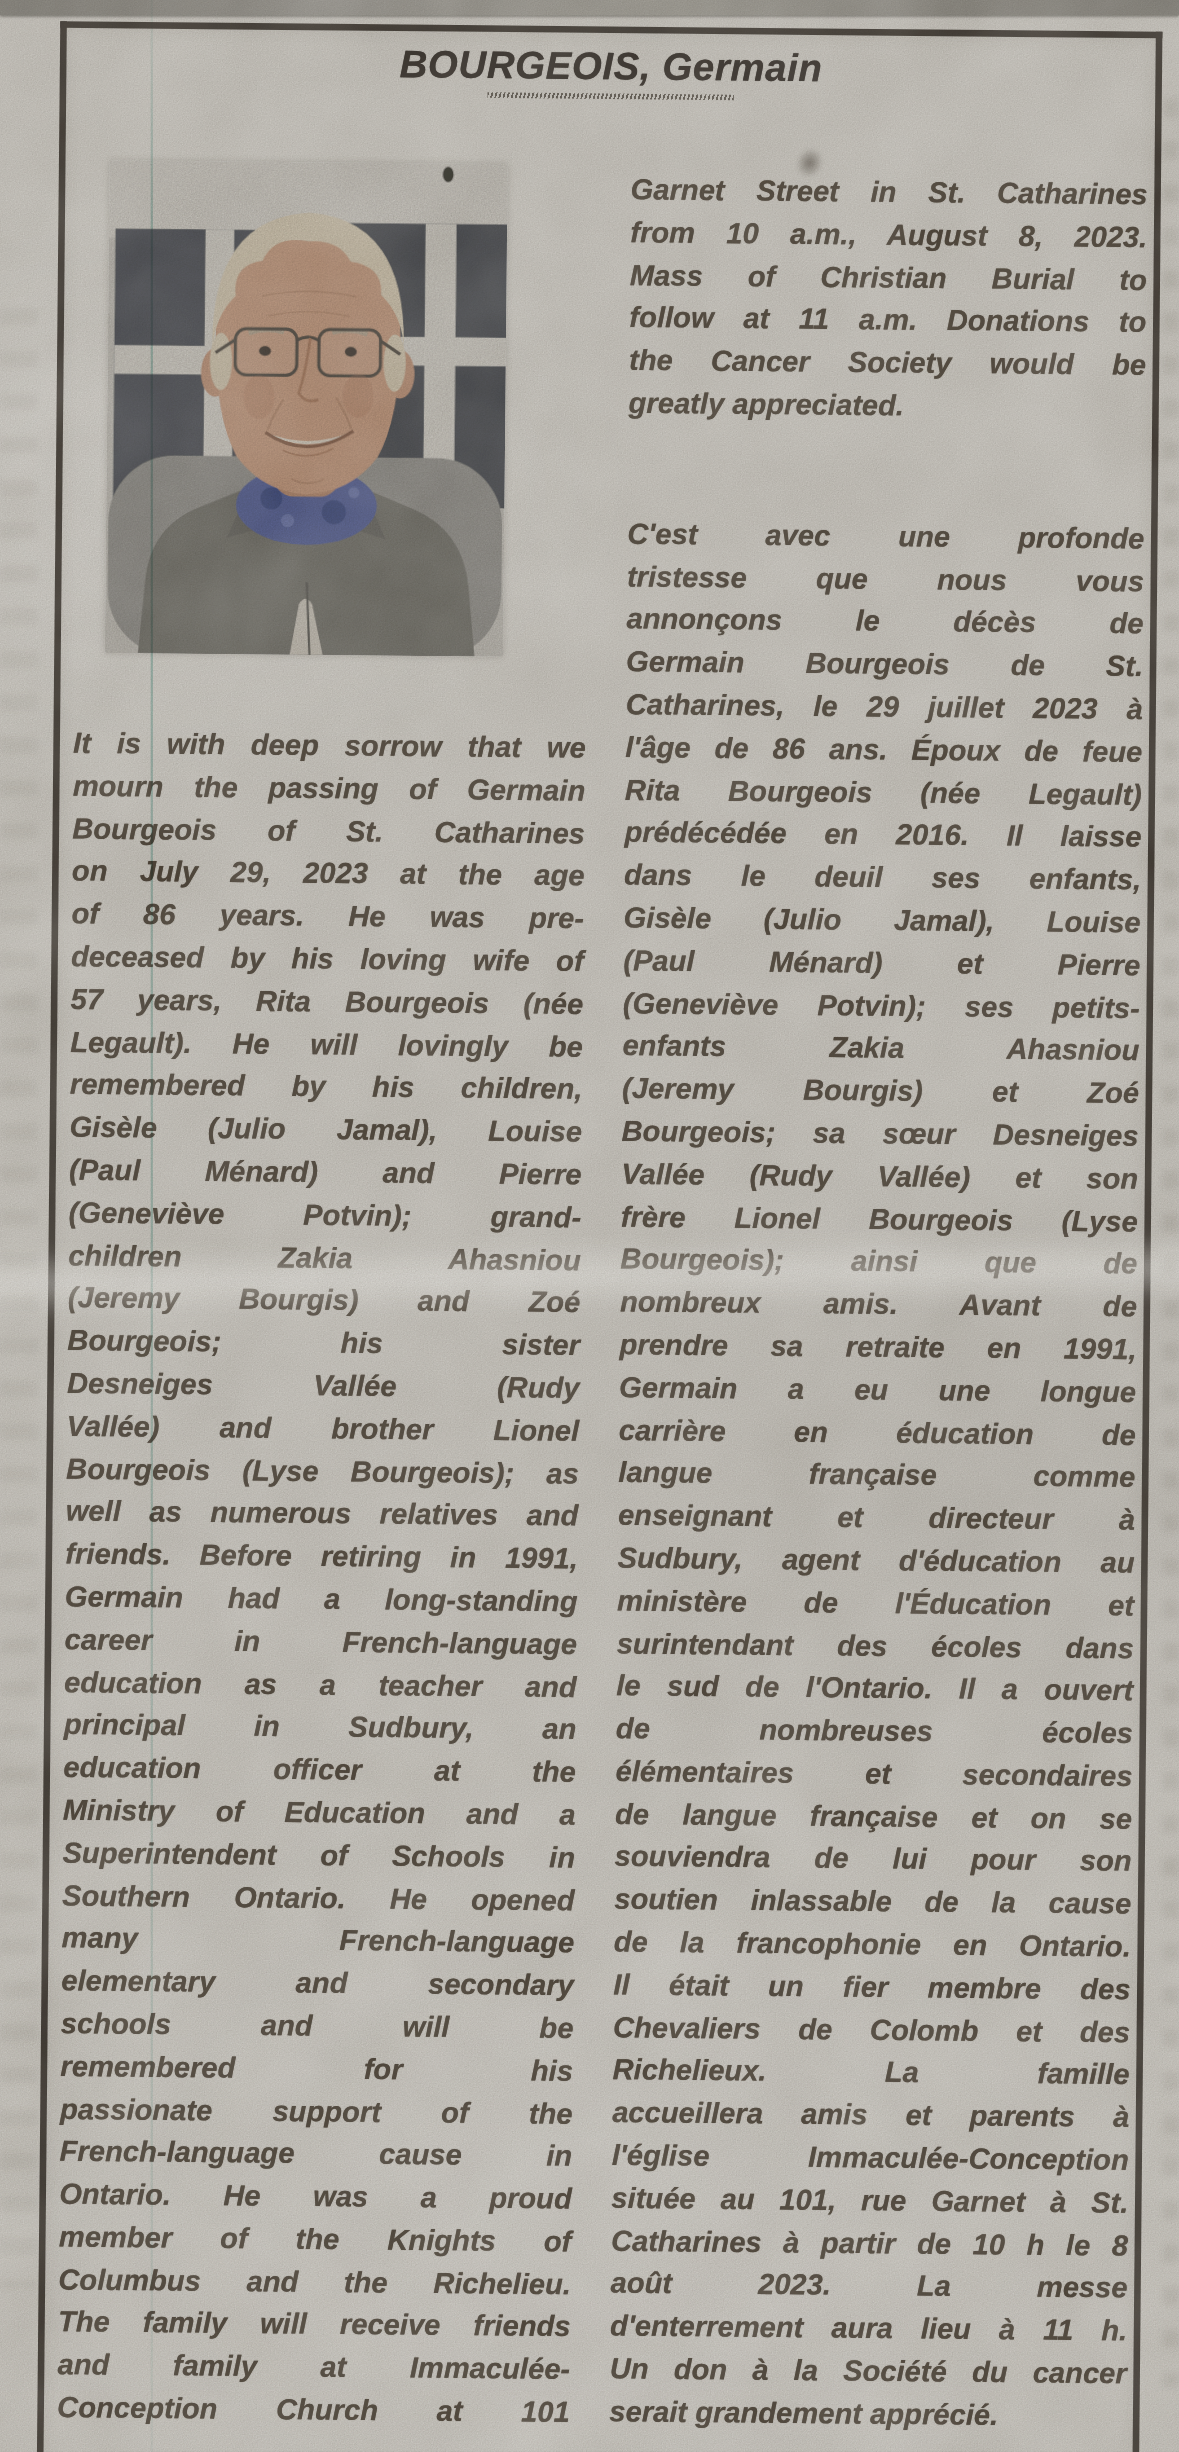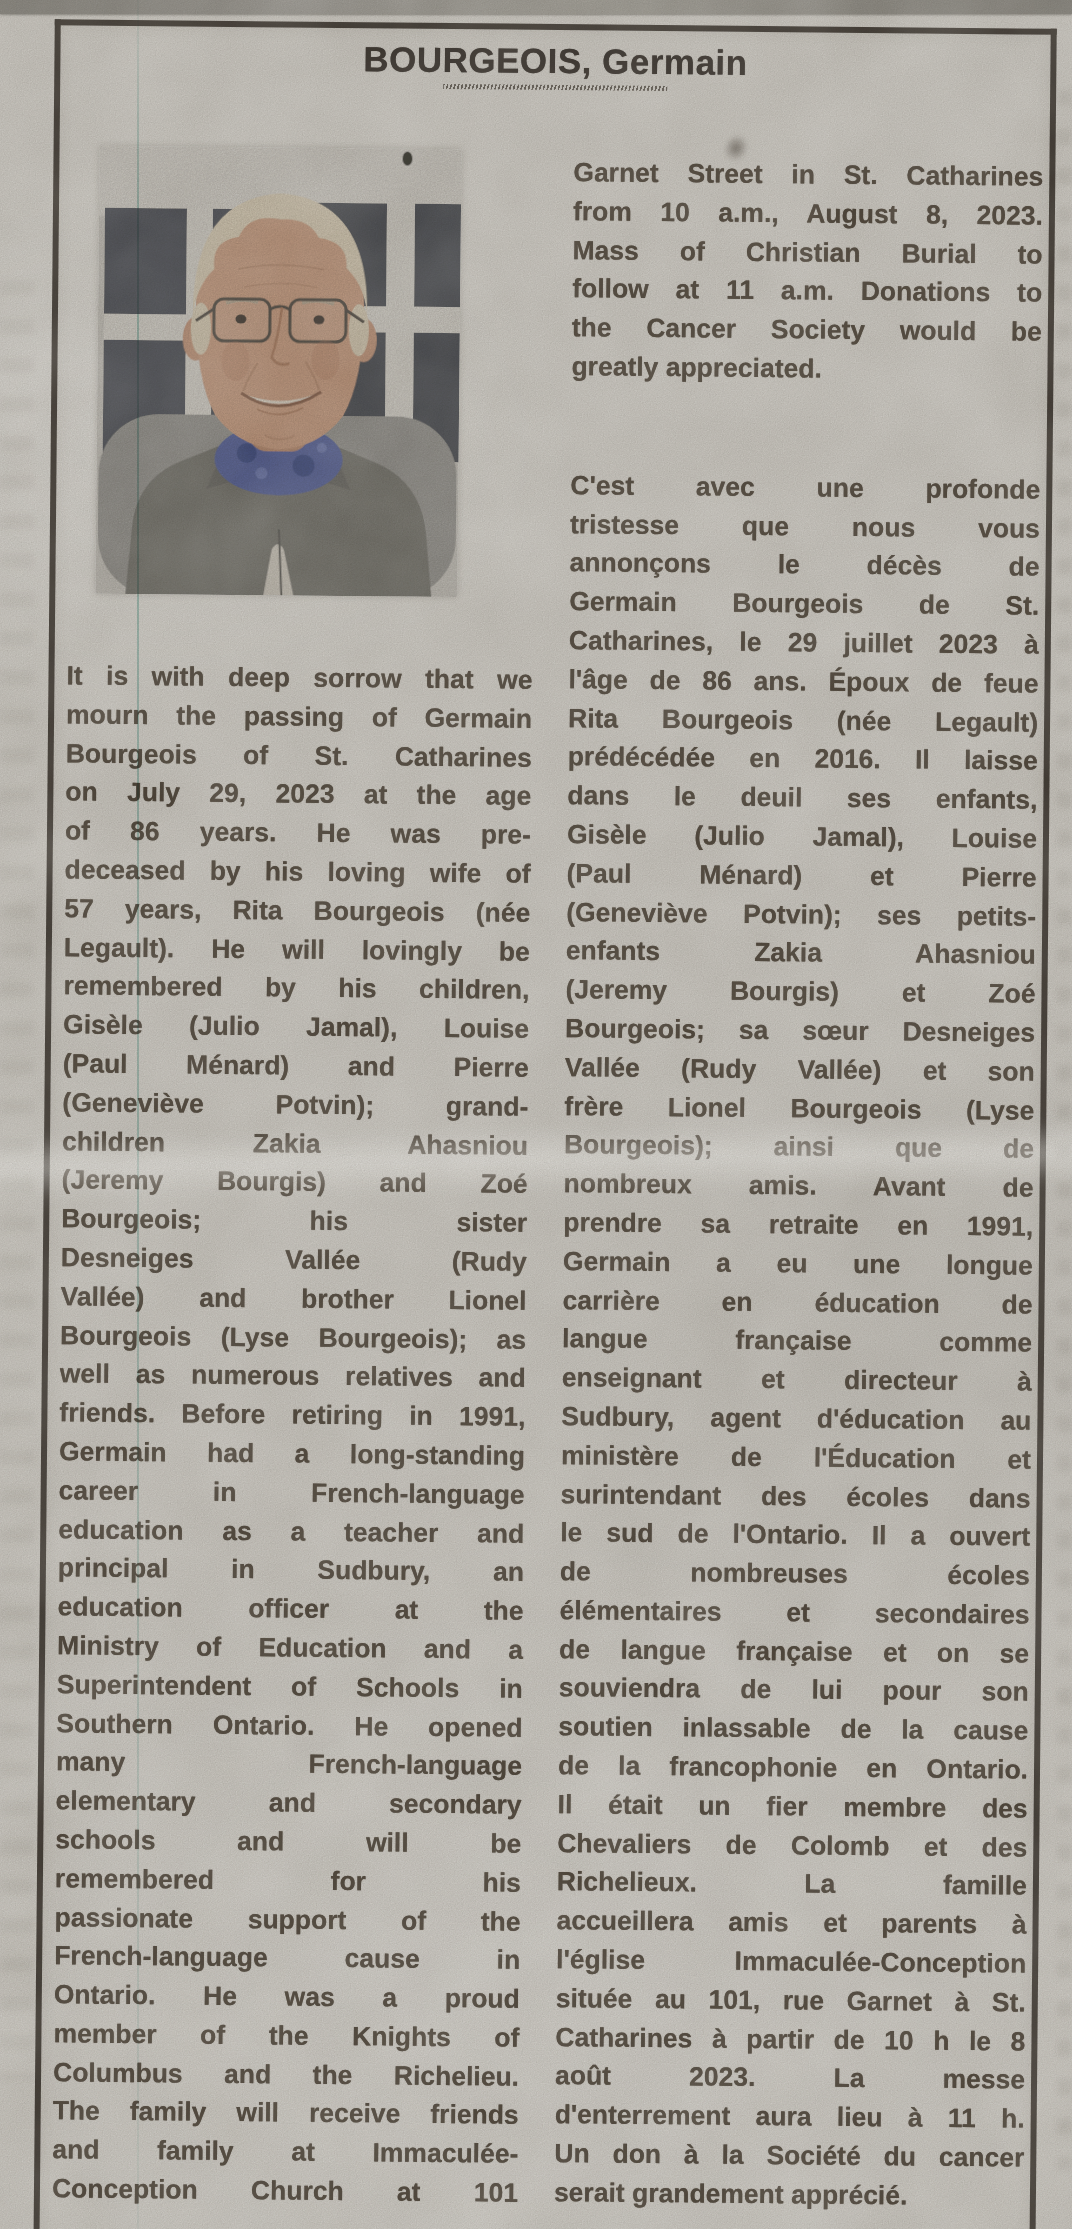--- a/index.html
+++ b/index.html
@@ -4,20 +4,21 @@
 <style>
   html,body{margin:0;padding:0;background:#a8a5a0;}
   .page{
     position:relative;width:1072px;height:2229px;overflow:hidden;
     background:
       radial-gradient(ellipse 600px 400px at 15% 20%, rgba(255,255,255,.20), rgba(255,255,255,0) 70%),
       radial-gradient(ellipse 700px 500px at 85% 60%, rgba(120,115,105,.10), rgba(0,0,0,0) 70%),
       radial-gradient(ellipse 900px 700px at 50% 90%, rgba(255,255,255,.12), rgba(0,0,0,0) 70%),
       #cbc8c1;
     font-family:"Liberation Sans", sans-serif;
+    font-style:italic;
   }
   .top-strip{
     position:absolute;left:0;top:0;width:1072px;height:14px;
     background:linear-gradient(90deg,#7f7c74,#94918a 30%,#9b988f 55%,#8a877f 80%,#807d75);
     box-shadow:0 1px 2px rgba(60,55,48,.5);
   }
   .frame{
     position:absolute;left:44px;top:24px;width:990px;height:2240px;
     border:6px solid #362f27;border-bottom:none;
     transform:rotate(0.55deg);transform-origin:50% 50%;

